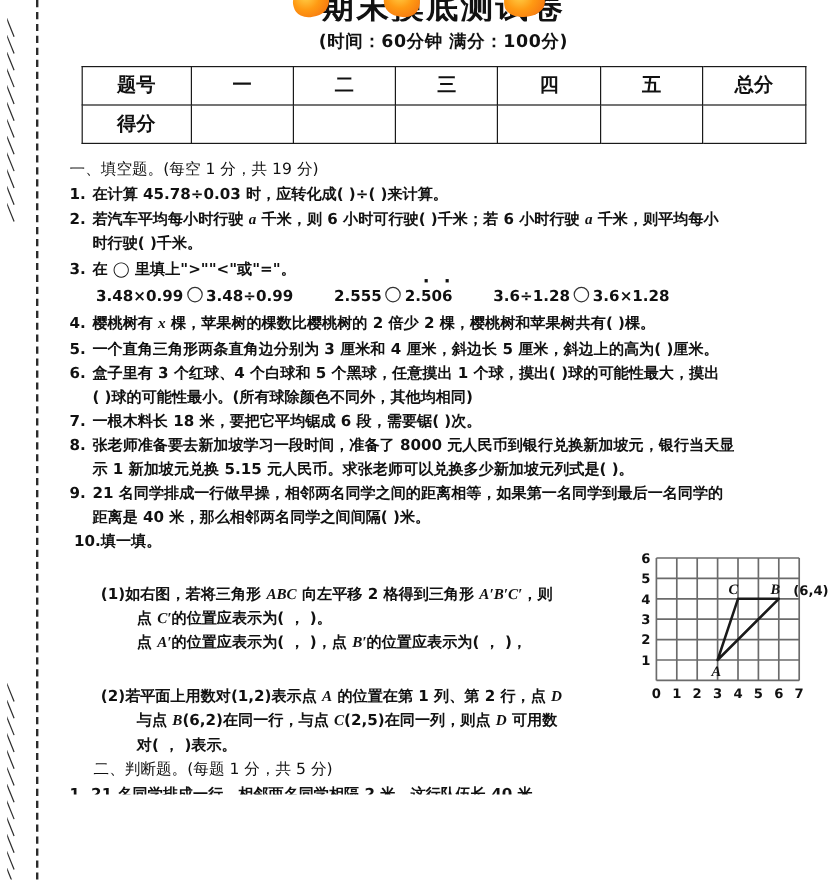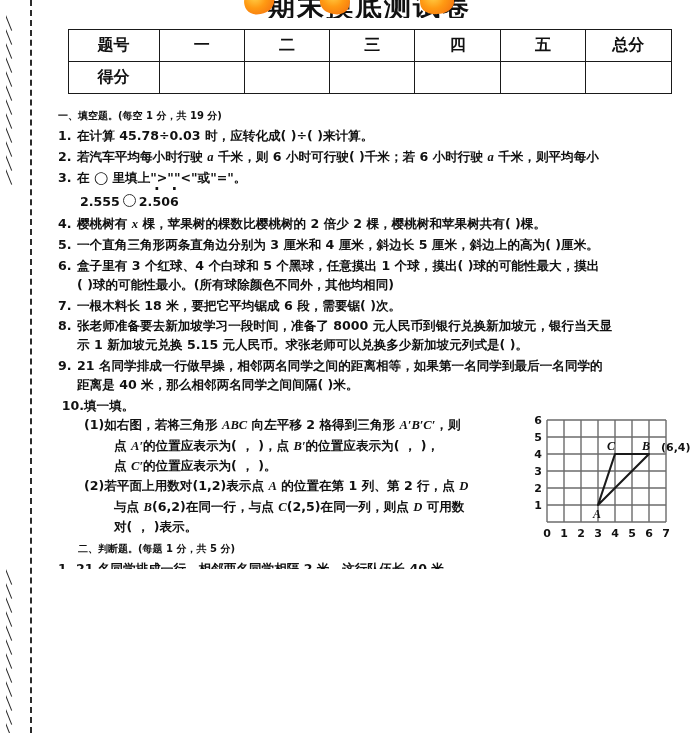--- a/index.html
+++ b/index.html
@@ -119,22 +119,22 @@
   #content {
     margin-top: 12px;
     padding-left: 16px;
     padding-right: 4px;
     font-size: 12.6px;
     line-height: 19.4px;
     font-weight: 700;
     font-family: "DejaVu Sans", "Liberation Sans", sans-serif;
   }
   .section-head {
-    font-size: 10px;
-    font-weight: 700;
+    font-size: 13px;
+    font-weight: 400;
     margin-bottom: 1px;
   }
   .q {
     display: flex;
     align-items: flex-start;
     margin-top: 1px;
   }
   .q-num {
     flex: 0 0 auto;
     width: 19px;
@@ -184,21 +184,21 @@
     width: 168px;
     height: 142px;
   }
   #grid-svg { display: block; }
   .fig-note {
     position: absolute;
     font-size: 11px;
     font-weight: 700;
     font-family: "DejaVu Sans", "Liberation Sans", sans-serif;
   }
-  .q10-text { width: 455px; }
+  .q10-text { width: 455px; margin-top: 24px; }
 </style>
 </head>
 <body>
 
 <div id="binding-margin">
   <div class="bind-hatch">
     <i style="top:6px"></i>
       <i style="top:20px"></i>
       <i style="top:34px"></i>
       <i style="top:48px"></i>
@@ -229,20 +229,21 @@
 
 <div id="page-column">
 
   <div id="exam-title">
     <span class="ribbon" style="left:202px;"></span>
     <span class="ribbon r2" style="left:278px;"></span>
     <span class="ribbon r3" style="left:378px;"></span>
     <span>期末摸底测试卷</span>
   </div>
 
+  <div id="exam-subtitle">(时间：60分钟    满分：100分)</div>
 
   <table id="score-table">
     <tbody>
         <tr>
       <td class="label-col">题号</td>
       <td>一</td>
       <td>二</td>
       <td>三</td>
       <td>四</td>
       <td>五</td>
@@ -266,27 +267,30 @@
 
     <div class="q">
       <span class="q-num">1.</span>
       <span class="q-body">在计算 45.78÷0.03 时，应转化成(        )÷(        )来计算。</span>
     </div>
 
     <div class="q">
       <span class="q-num">2.</span>
       <span class="q-body"><span>若汽车平均每小时行驶 </span><span class="ital">a</span><span> 千米，则 6 小时可行驶(        )千米；若 6 小时行驶 </span><span class="ital">a</span><span> 千米，则平均每小</span></span>
     </div>
+    <div class="indent">时行驶(        )千米。</div>
 
     <div class="q">
       <span class="q-num">3.</span>
       <span class="q-body">在 ◯ 里填上"&gt;""&lt;"或"="。</span>
     </div>
     <div class="cmp-row">
+      <span><span>3.48×0.99</span><span class="circ"></span><span>3.48÷0.99</span></span>
       <span><span>2.555</span><span class="circ"></span><span>2.<span class="rep">5</span>0<span class="rep">6</span></span></span>
+      <span><span>3.6÷1.28</span><span class="circ"></span><span>3.6×1.28</span></span>
     </div>
 
     <div class="q">
       <span class="q-num">4.</span>
       <span class="q-body"><span>樱桃树有 </span><span class="ital">x</span><span> 棵，苹果树的棵数比樱桃树的 2 倍少 2 棵，樱桃树和苹果树共有(        )棵。</span></span>
     </div>
 
     <div class="q">
       <span class="q-num">5.</span>
       <span class="q-body">一个直角三角形两条直角边分别为 3 厘米和 4 厘米，斜边长 5 厘米，斜边上的高为(        )厘米。</span>
@@ -371,22 +375,22 @@
         <span class="fig-note" style="left:138px; top:34px;">(6,4)</span>
       </div>
 
       <div class="q">
         <span class="q-num wide">10.</span>
         <span class="q-body">填一填。</span>
       </div>
 
       <div class="indent2 q10-text">
         <div><span>(1)如右图，若将三角形 </span><span class="ital">ABC</span><span> 向左平移 2 格得到三角形 </span><span class="ital">A′B′C′</span><span>，则</span></div>
+        <div class="sub-indent"><span>点 </span><span class="ital">C′</span><span>的位置应表示为(    ，    )。</span></div>
         <div class="sub-indent"><span>点 </span><span class="ital">A′</span><span>的位置应表示为(    ，    )，点 </span><span class="ital">B′</span><span>的位置应表示为(    ，    )，</span></div>
-        <div class="sub-indent"><span>点 </span><span class="ital">C′</span><span>的位置应表示为(    ，    )。</span></div>
       </div>
 
       <div class="indent2 q10-text">
         <div><span>(2)若平面上用数对(1,2)表示点 </span><span class="ital">A</span><span> 的位置在第 1 列、第 2 行，点 </span><span class="ital">D</span></div>
         <div class="sub-indent"><span>与点 </span><span class="ital">B</span><span>(6,2)在同一行，与点 </span><span class="ital">C</span><span>(2,5)在同一列，则点 </span><span class="ital">D</span><span> 可用数</span></div>
         <div class="sub-indent">对(    ，    )表示。</div>
       </div>
     </div>
 
     <div class="section-head" style="margin-top:2px;margin-left:20px;">二、判断题。(每题 1 分，共 5 分)</div>

